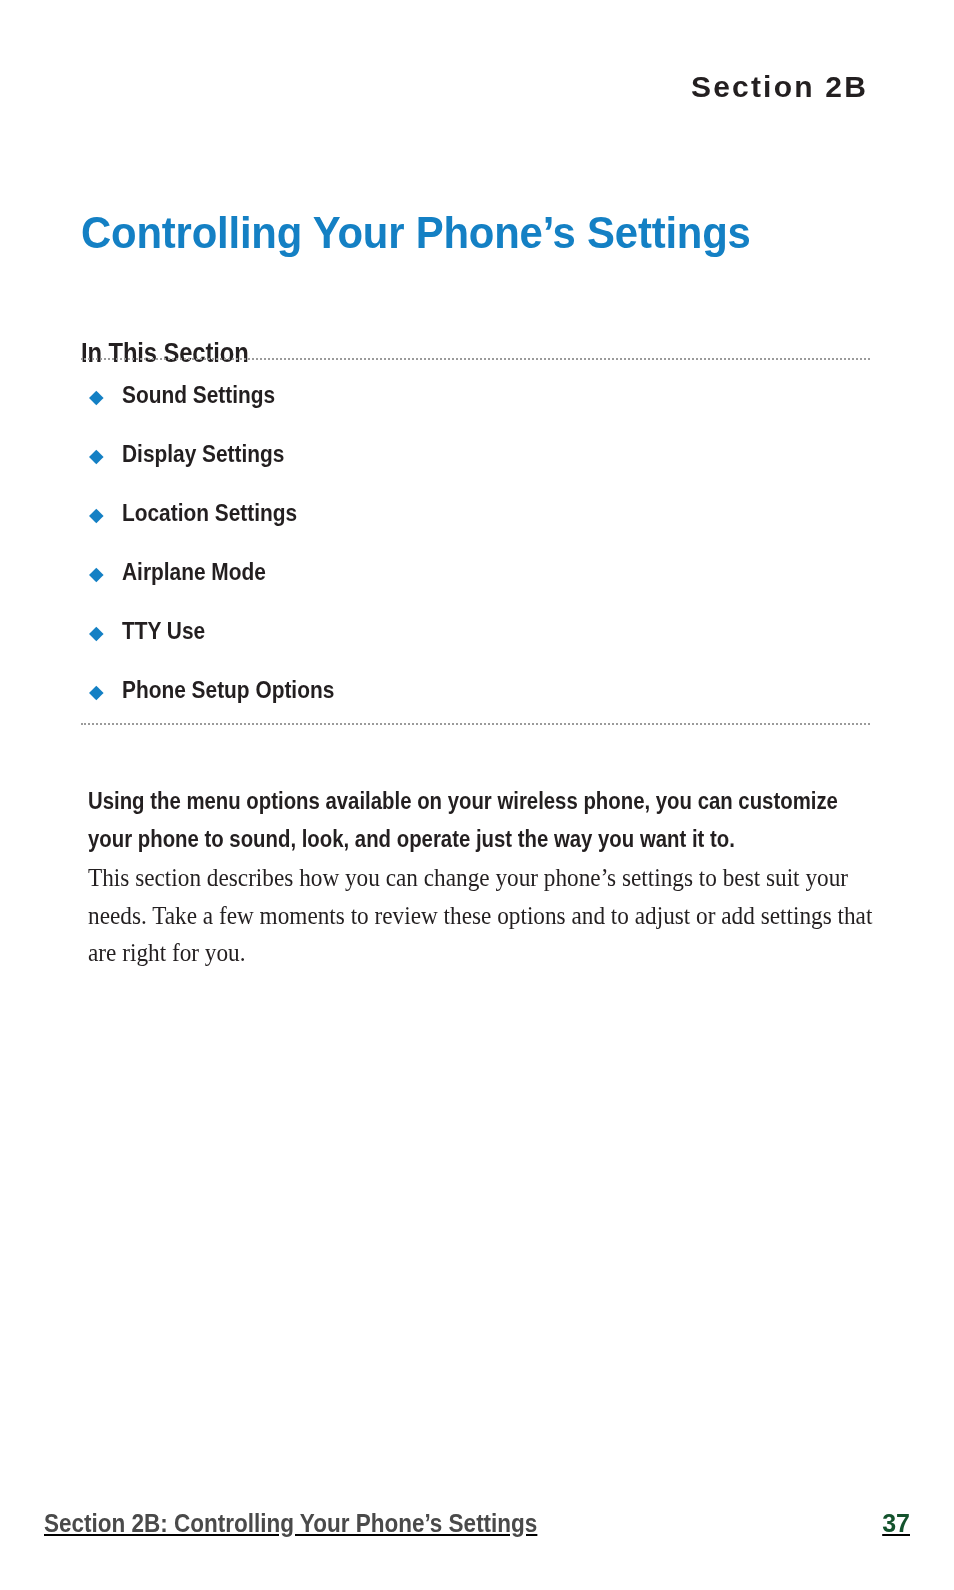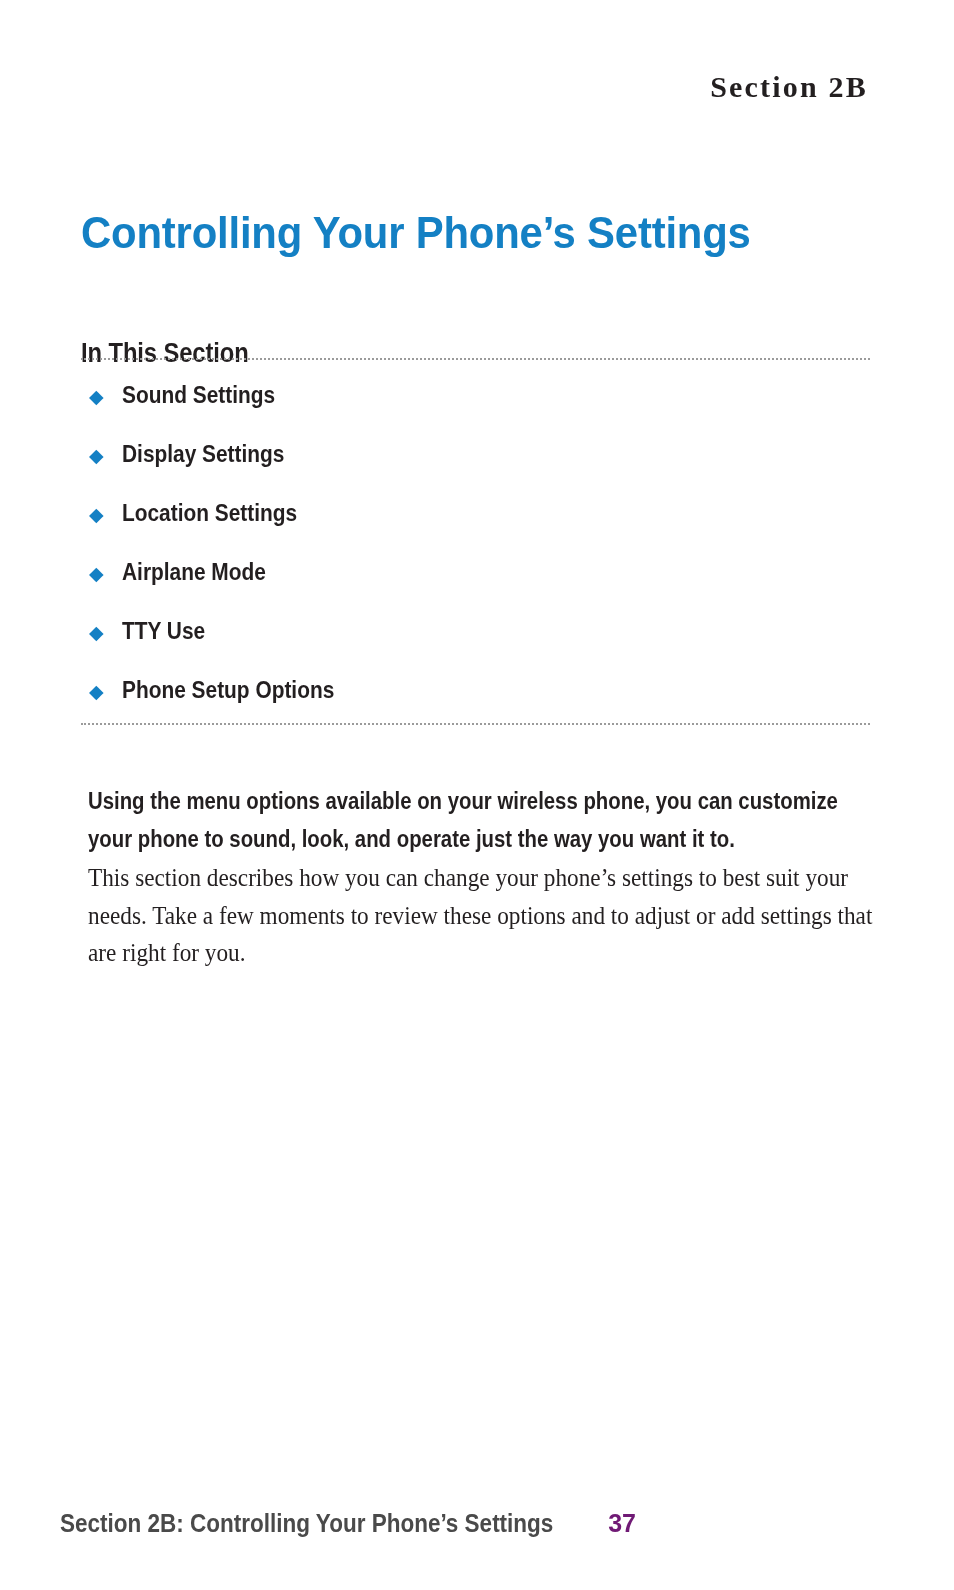--- a/index.html
+++ b/index.html
@@ -22,21 +22,21 @@
     height: 1590px;
     background: #ffffff;
     overflow: hidden;
   }
 
   
   .section-header {
     position: absolute;
     top: 72px;
     right: 86px;
-    font-family: Liberation Serif, serif;
+    font-family: Liberation Sans, sans-serif;
     font-weight: bold;
     font-size: 30px;
     letter-spacing: 2.2px;
     color: #231f20;
     white-space: nowrap;
     line-height: 1;
   }
 
   
   .chapter-title {
@@ -142,41 +142,42 @@
     transform: scaleX(0.93);
     transform-origin: left top;
     width: 860px;
     margin-top: 1px;
   }
 
   
   .footer {
     position: absolute;
     bottom: 53px;
-    left: 60px;
+    left: 44px;
     right: 44px;
     display: flex;
     align-items: baseline;
-    justify-content: flex-start;
+    justify-content: space-between;
+    text-decoration: underline;
   }
   .footer-left {
     font-family: "Liberation Sans Narrow", "Liberation Sans", sans-serif;
     font-weight: bold;
     font-size: 25px;
     color: #4a4a4a;
     transform: scaleX(0.90);
     transform-origin: left bottom;
     white-space: nowrap;
     line-height: 1.1;
   }
   .footer-right {
     font-family: "Liberation Sans Narrow", "Liberation Sans", sans-serif;
     font-weight: bold;
     font-size: 25px;
-    color: #701a75;
+    color: #14532d;
     line-height: 1.1;
     white-space: nowrap;
   }
 </style>
 </head>
 <body>
 
 <div class="page">
 
   <div class="section-header">Section 2B</div>

